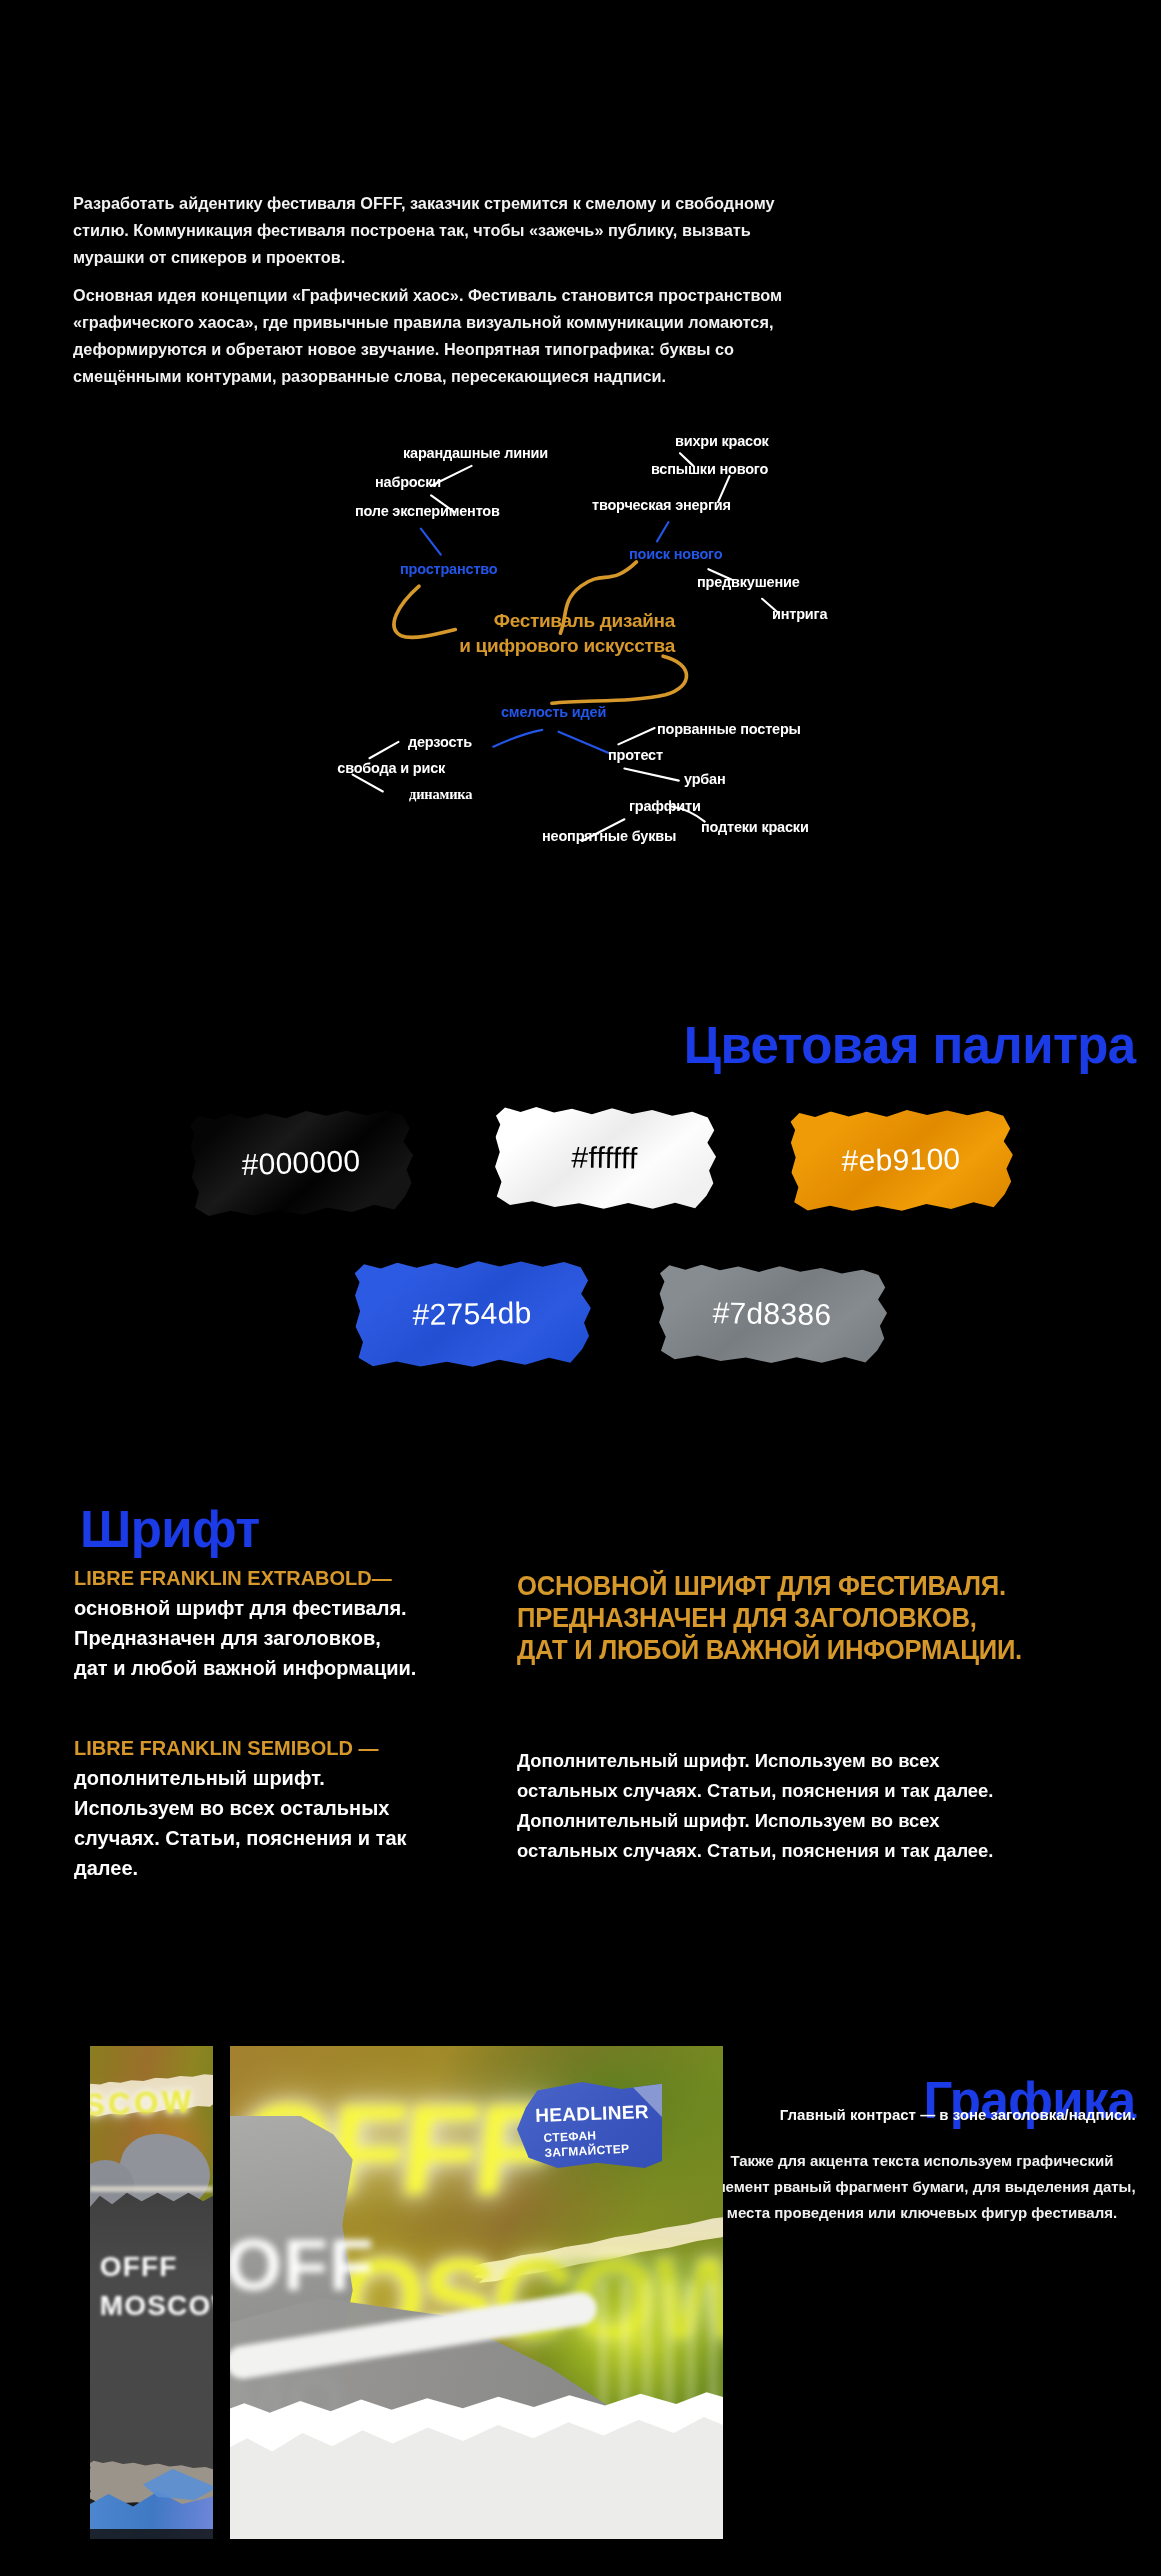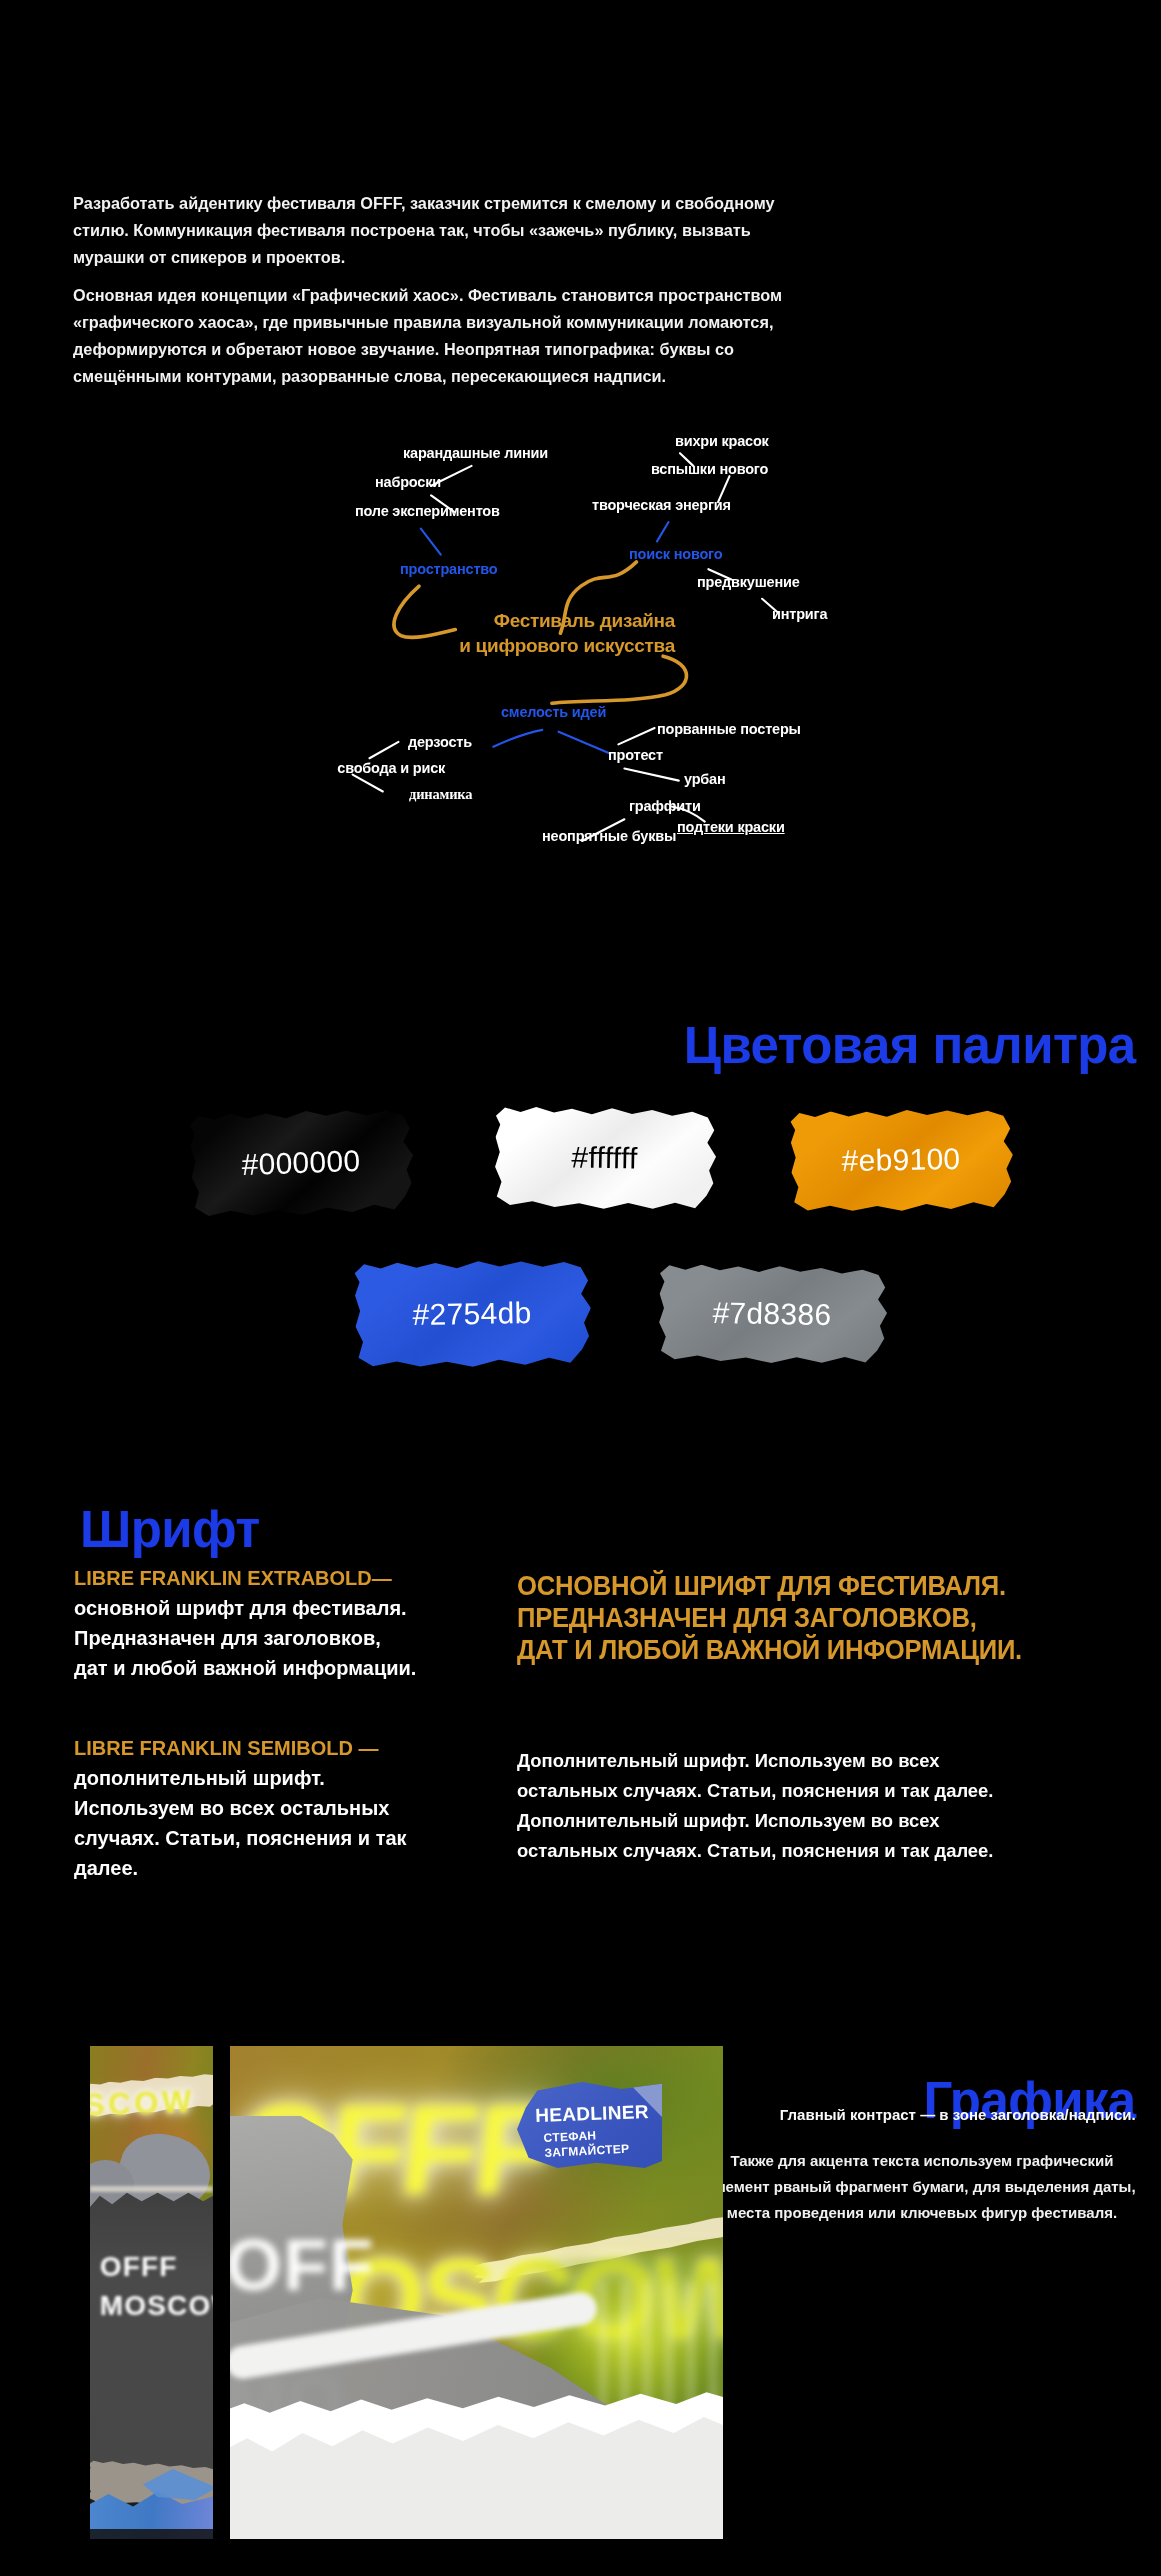--- a/index.html
+++ b/index.html
@@ -21,21 +21,21 @@
   .mm-label{position:absolute;font-size:14.5px;font-weight:700;letter-spacing:-0.2px;white-space:nowrap;color:#fff;}
   .mm-blue{color:#2356e8;}
   .mm-center{position:absolute;left:106px;top:185px;width:242px;text-align:right;
              color:#d6982a;font-size:19px;font-weight:800;line-height:25px;letter-spacing:-0.3px;}
   .mm0{left:76px;top:22px;}  .mm1{left:48px;top:51px;}   .mm2{left:28px;top:80px;}
   .mm3{left:73px;top:138px;} .mm4{left:348px;top:10.3px;}  .mm5{left:324px;top:38px;}
   .mm6{left:265px;top:74px;} .mm7{left:302px;top:123px;} .mm8{left:370px;top:151px;}
   .mm9{left:445px;top:183px;} .mm10{left:174px;top:281px;}.mm11{left:81px;top:311px;}
   .mm12{left:10.3px;top:337px;} .mm13{left:82px;top:363px;font-family:Liberation Serif, serif;}.mm14{left:330px;top:298px;}
   .mm15{left:281px;top:324px;}.mm16{left:357px;top:348px;}.mm17{left:302px;top:375px;}
-  .mm18{left:350px;top:396px;text-decoration:underline;}.mm19{left:215px;top:405px;}
+  .mm18{left:374px;top:396px;}.mm19{left:215px;top:405px;}
 
   
   .palette-title{top:978px;right:25.4px;text-align:right;}
   .chip{position:absolute;display:flex;align-items:center;justify-content:center;
         font-size:30px;font-weight:400;clip-path:var(--torn);letter-spacing:0.3px;}
   .chip-black{left:189px;top:1108px;width:224px;height:109px;color:#fff;transform:rotate(-2deg);
         background:linear-gradient(140deg,#050505 15%,#191919 38%,#020202 60%,#141414 82%);box-shadow:inset 0 0 0 1.2px #1d1d1d;}
   .chip-white{left:493px;top:1105px;width:223px;height:106px;color:#000;transform:rotate(1deg);
         background:linear-gradient(140deg,#ffffff 20%,#ececec 45%,#fdfdfd 65%,#f1f1f1 85%);}
   .chip-orange{left:789px;top:1107px;width:224px;height:106px;color:#fff;transform:rotate(-1deg);

